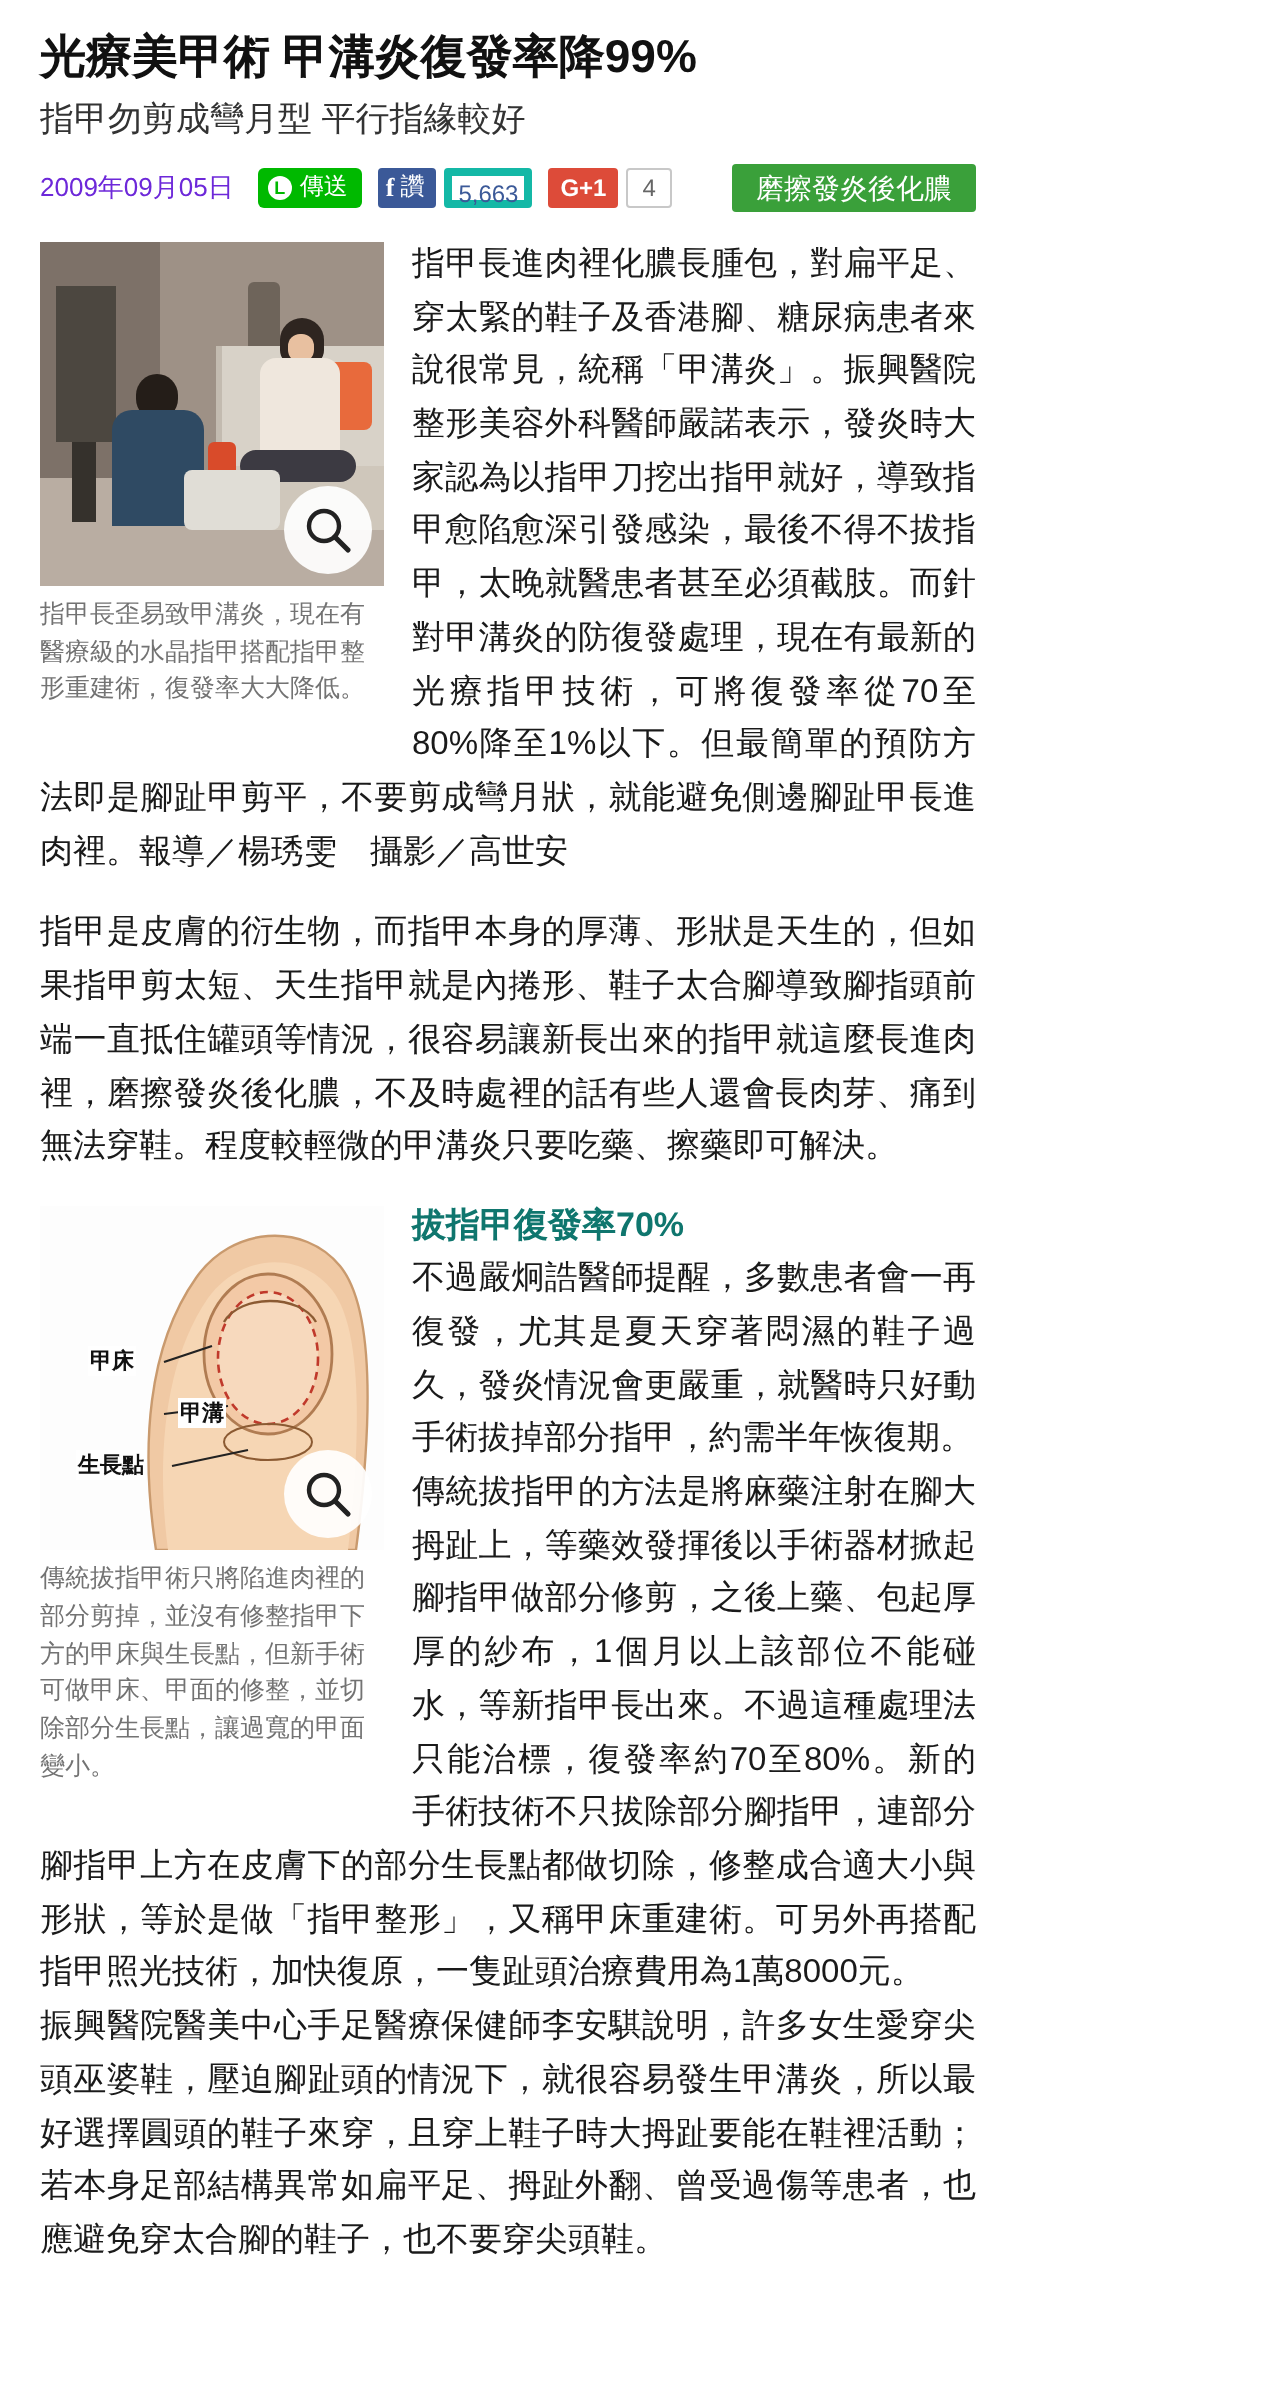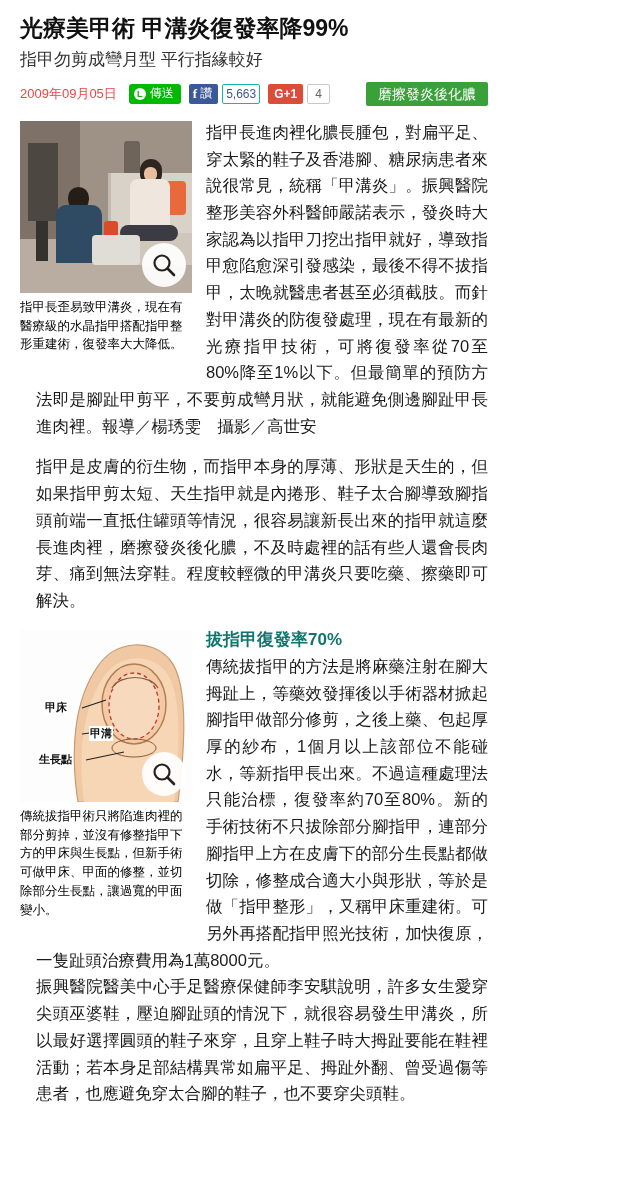--- a/index.html
+++ b/index.html
@@ -32,21 +32,21 @@
   }
   .metabar {
     display: flex;
     align-items: center;
     gap: 8px;
     height: 26px;
     margin-bottom: 12px;
   }
   .date {
     font-size: 13px;
-    color: #ef4444;
+    color: #6d28d9;
     margin-right: 4px;
   }
   .btn-line {
     display: inline-flex;
     align-items: center;
     background: #00b900;
     color: #ffffff;
     border-radius: 3px;
     height: 20px;
     padding: 0 7px 0 5px;
@@ -74,21 +74,21 @@
     padding: 0 6px 0 4px;
     gap: 3px;
   }
   .fb-like .f {
     font-weight: bold;
     font-family: "Liberation Serif", serif;
     font-size: 13px;
   }
   .count-box {
     height: 20px;
-    border: 1px solid #14b8a6;
+    border: 4px solid #14b8a6;
     background: #fff;
     color: #3b5998;
     font-size: 12px;
     line-height: 18px;
     padding: 0 3px;
     margin-left: 4px;
     border-radius: 2px;
   }
   .gplus {
     display: inline-flex; align-items: center;
@@ -137,40 +137,40 @@
   .fig .photo {
     position: relative;
     width: 172px;
     height: 172px;
     overflow: hidden;
     background: #f9a8d4;
   }
   .fig .caption {
     font-size: 12.5px;
     line-height: 1.5;
-    color: #000000;
+    color: #737373;
     margin-top: 5px;
   }
   .zoom-badge {
     position: absolute;
     right: 6px; bottom: 6px;
     width: 44px; height: 44px;
     border-radius: 50%;
     background: rgba(255,255,255,0.92);
     display: flex; align-items: center; justify-content: center;
   }
   .zoom-badge svg { display: block; }
   .sec-title {
     font-size: 17px;
     font-weight: bold;
     color: #0f766e;
     margin: 0 0 2px 0;
   }
   .clearfix::after { content: ""; display: block; clear: both; }
-  .para { margin: 0 0 0 16px; }
+  .para { margin: 0 0 0 0; }
   .gap { height: 14px; }
 
   
   .p1-wall { position:absolute; left:0; top:0; width:172px; height:120px; background:#9e9186; }
   .p1-wall2 { position:absolute; left:0; top:0; width:60px; height:172px; background:#7d7168; }
   .p1-floor { position:absolute; left:0; bottom:0; width:172px; height:54px; background:#b9ada2; }
   .p1-sofa { position:absolute; right:0; top:52px; width:84px; height:92px; background:#d8d2c8; border-left:3px solid #c3bbb0;}
   .p1-sofa2 { position:absolute; right:0; top:112px; width:88px; height:32px; background:#cfc7bb; }
   .p1-cushion { position:absolute; right:6px; top:60px; width:34px; height:34px; background:#e86a3c; border-radius:4px;}
   .p1-woman-head { position:absolute; right:30px; top:38px; width:22px; height:24px; background:#2e2520; border-radius:11px 11px 8px 8px;}
@@ -293,18 +293,19 @@
           <svg width="26" height="26" viewBox="0 0 26 26">
             <circle cx="11" cy="11" r="7.5" fill="none" stroke="#222" stroke-width="2.2"></circle>
             <line x1="16.5" y1="16.5" x2="23" y2="23" stroke="#222" stroke-width="2.6" stroke-linecap="round"></line>
           </svg>
         </span>
       </div>
       <div class="caption">傳統拔指甲術只將陷進肉裡的部分剪掉，並沒有修整指甲下方的甲床與生長點，但新手術可做甲床、甲面的修整，並切除部分生長點，讓過寬的甲面變小。</div>
     </div>
 
     <h3 class="sec-title">拔指甲復發率70%</h3>
+    <p class="body-text para">不過嚴炯誥醫師提醒，多數患者會一再復發，尤其是夏天穿著悶濕的鞋子過久，發炎情況會更嚴重，就醫時只好動手術拔掉部分指甲，約需半年恢復期。</p>
     <p class="body-text para">傳統拔指甲的方法是將麻藥注射在腳大拇趾上，等藥效發揮後以手術器材掀起腳指甲做部分修剪，之後上藥、包起厚厚的紗布，1個月以上該部位不能碰水，等新指甲長出來。不過這種處理法只能治標，復發率約70至80%。新的手術技術不只拔除部分腳指甲，連部分腳指甲上方在皮膚下的部分生長點都做切除，修整成合適大小與形狀，等於是做「指甲整形」，又稱甲床重建術。可另外再搭配指甲照光技術，加快復原，一隻趾頭治療費用為1萬8000元。</p>
   </div>
 
   <p class="body-text para">振興醫院醫美中心手足醫療保健師李安騏說明，許多女生愛穿尖頭巫婆鞋，壓迫腳趾頭的情況下，就很容易發生甲溝炎，所以最好選擇圓頭的鞋子來穿，且穿上鞋子時大拇趾要能在鞋裡活動；若本身足部結構異常如扁平足、拇趾外翻、曾受過傷等患者，也應避免穿太合腳的鞋子，也不要穿尖頭鞋。</p>
 
 </div>
 
 </body></html>

